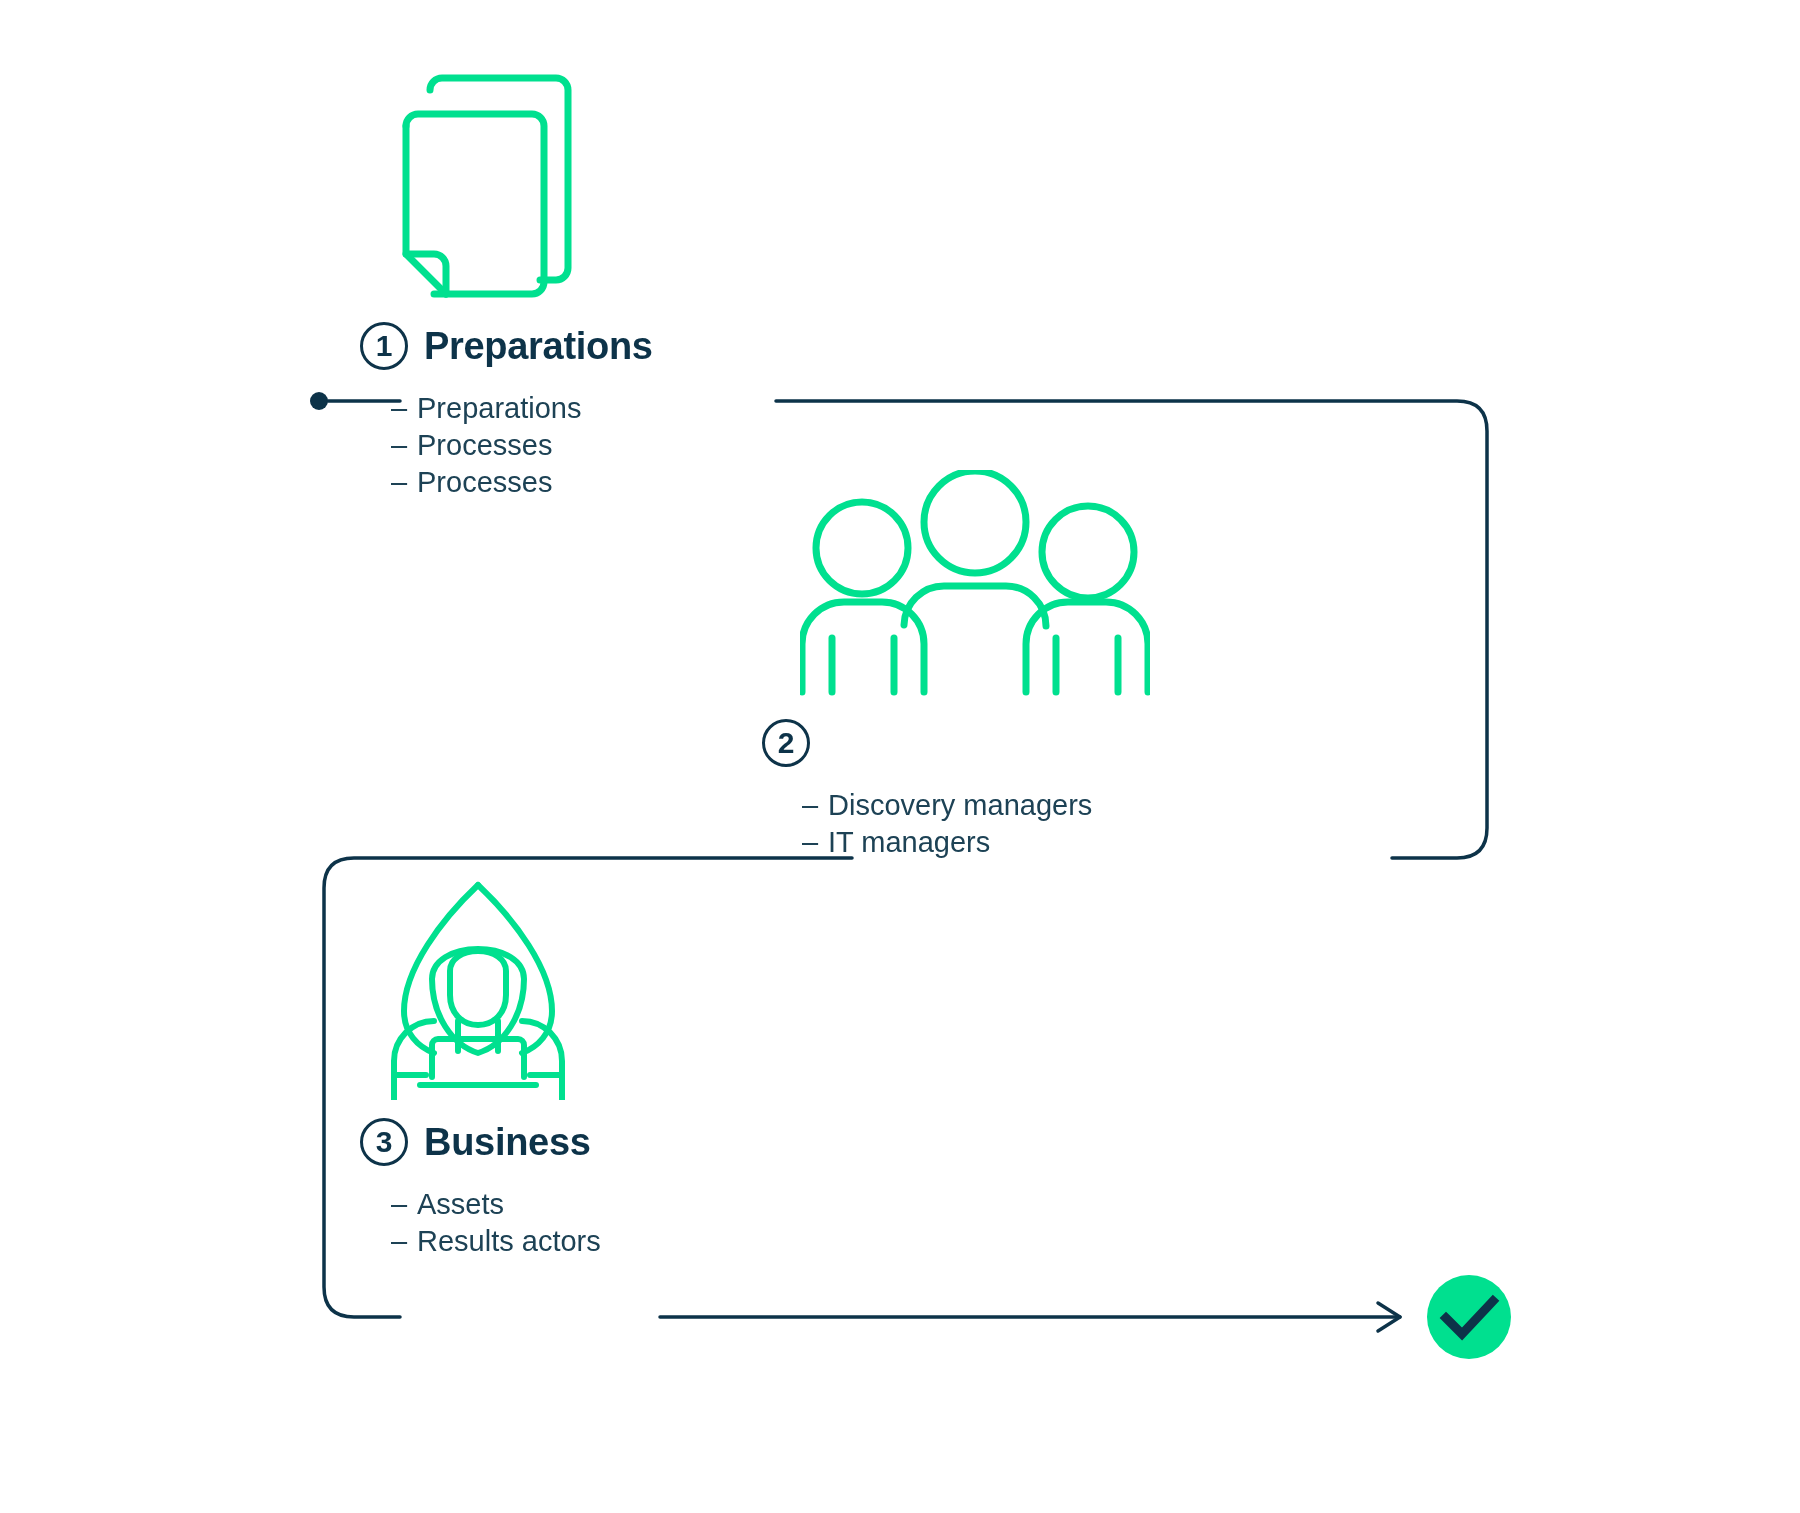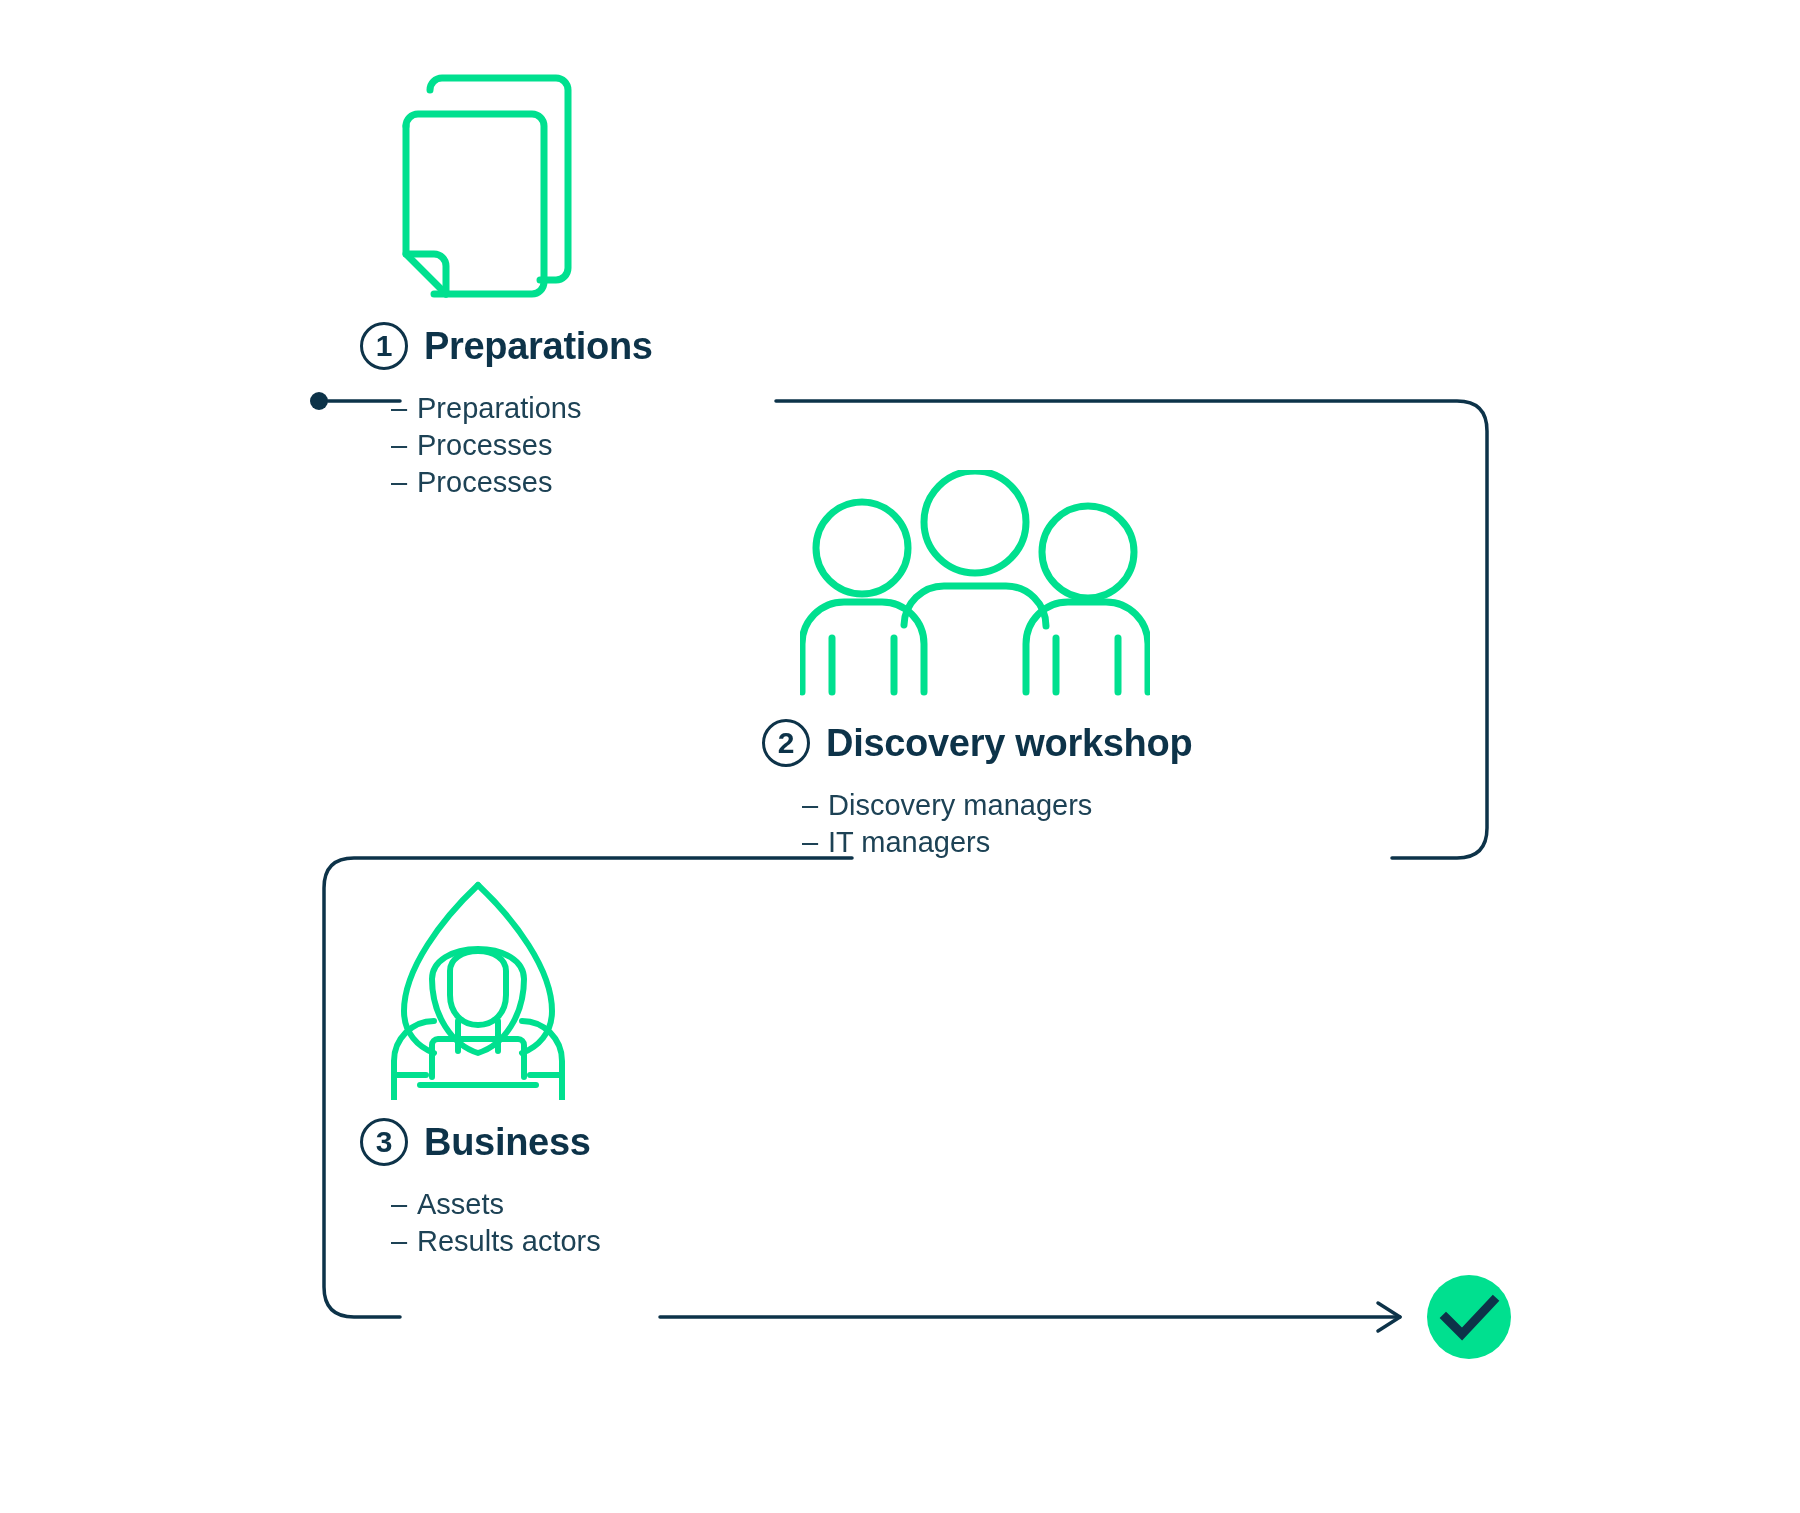--- a/index.html
+++ b/index.html
@@ -183,21 +183,20 @@
       <li>
         <span class="dash">–</span>
         <span>Processes</span>
       </li>
     </ul>
   </div>
 
   <div class="step-block" id="step2">
     <div class="step-header">
       <div class="step-num">2</div>
-      <div class="step-title">Discovery workshop</div>
     </div>
     <ul class="step-list">
       <li>
         <span class="dash">–</span>
         <span>Discovery managers</span>
       </li>
       <li>
         <span class="dash">–</span>
         <span>IT managers</span>
       </li>

